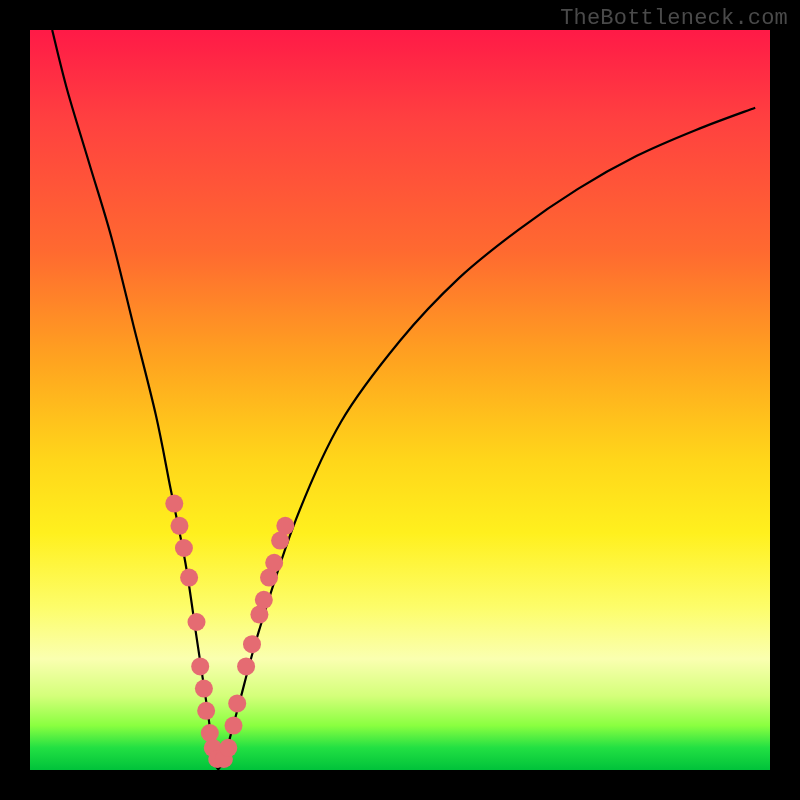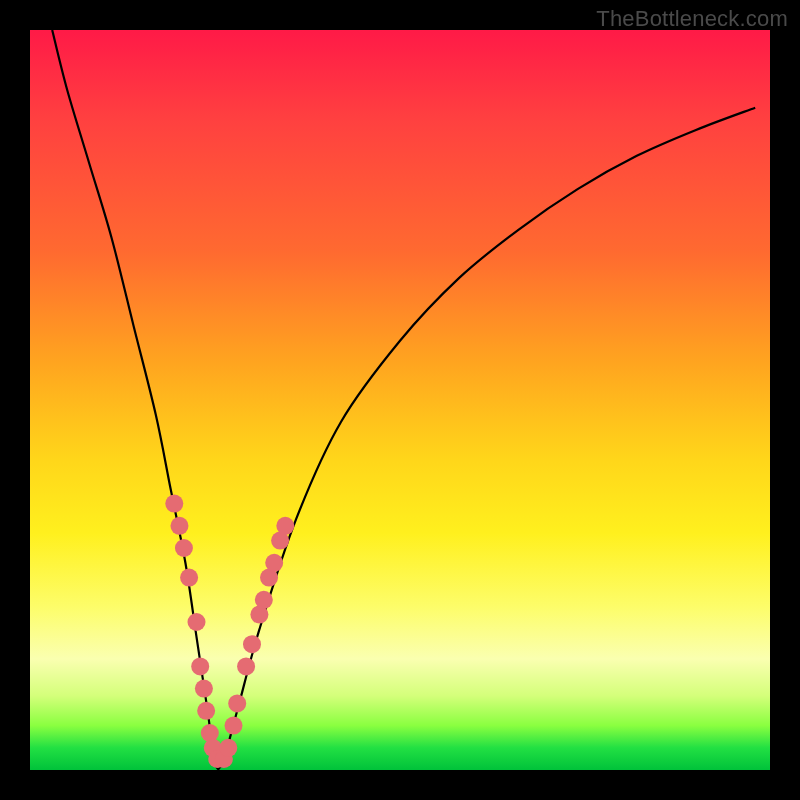--- a/index.html
+++ b/index.html
@@ -11,20 +11,21 @@
     background: #000;
     font-family: Arial, Helvetica, sans-serif;
   }
   .frame {
     position: absolute;
     left: 0;
     top: 0;
     width: 800px;
     height: 696px;
     background: #000;
+    font-family: Liberation Mono, monospace;
   }
   .plot-area {
     position: absolute;
     left: 30px;
     top: 30px;
     width: 740px;
     height: 740px;
     
     background: linear-gradient(to bottom,
       #ff1a47 0%,

